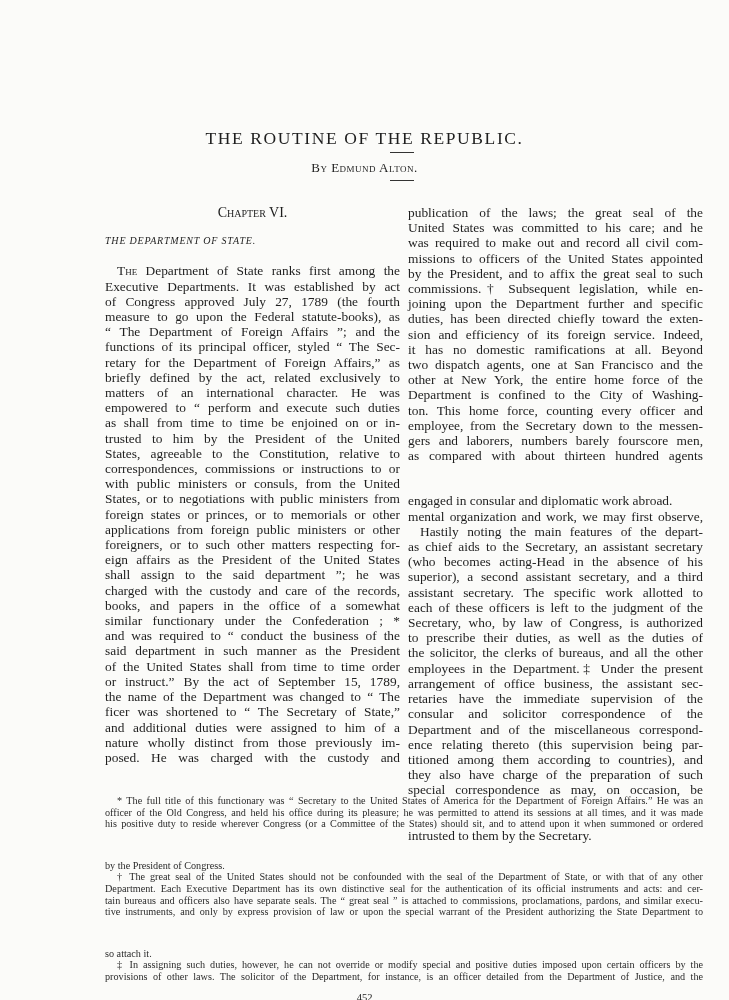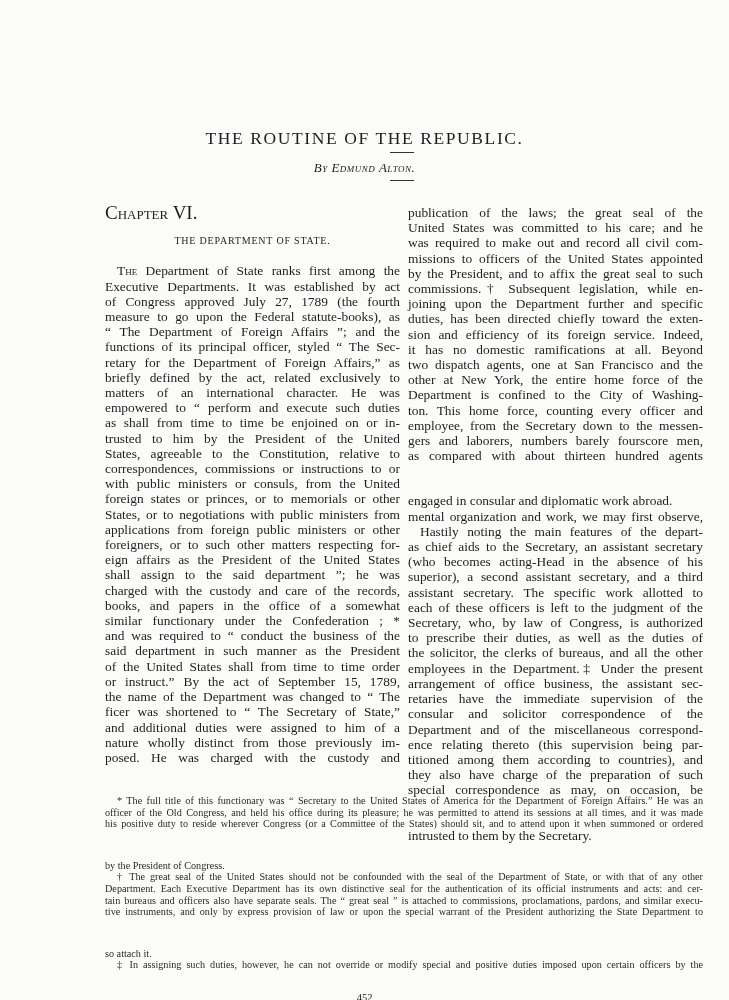--- a/index.html
+++ b/index.html
@@ -7,30 +7,30 @@
     width: 729px; height: 1000px; background: #fbfbf9; position: relative; overflow: hidden;
     font-family: "Liberation Serif", "DejaVu Serif", serif; color: #1e1e1e;
   }
   .title {
     position: absolute; top: 128px; left: 0; width: 729px; text-align: center;
     font-size: 17.5px; letter-spacing: 1.6px;
   }
   .rule { position: absolute; left: 390px; width: 24px; height: 1px; background: #333; }
   .byline {
     position: absolute; top: 160px; left: 0; width: 729px; text-align: center;
-    font-size: 13px; font-variant: small-caps; letter-spacing: 0.5px; font-style: italic;
+    font-size: 13px; font-variant: small-caps; letter-spacing: 0.5px;
   }
   .col {
     position: absolute; top: 205px; width: 295px;
     font-size: 13.4px; line-height: 15.2px; text-align: justify;
   }
   .col-left { left: 105px; }
   .col-right { left: 408px; }
-  .chapter { font-variant: small-caps; font-size: 19px; margin: 0 0 13px 0; }
-  .section { text-align: center; font-size: 10px; letter-spacing: 0.8px; margin: 0 0 15px 0; }
+  .chapter { text-align: center; font-variant: small-caps; font-size: 14px; margin: 0 0 13px 0; }
+  .section { font-size: 10px; letter-spacing: 0.8px; margin: 0 0 15px 0; font-style: italic; }
   .line { display: block; text-align: justify; text-align-last: justify; white-space: nowrap; }
   .line.last { text-align-last: left; margin-top: 30px; }
   .indent { padding-left: 12px; }
   .sc { font-variant: small-caps; margin-top: 20px; }
   .footnotes {
     position: absolute; top: 795px; left: 105px; width: 598px;
     font-size: 10.2px; line-height: 11.6px; color: #2a2a2a;
   }
   .fn .line { white-space: nowrap; }
   .pageno { position: absolute; top: 992px; left: 0; width: 729px; text-align: center; font-size: 10.5px; }
@@ -55,22 +55,22 @@
       <span class="line">functions of its principal officer, styled “ The Sec-</span>
       <span class="line">retary for the Department of Foreign Affairs,” as</span>
       <span class="line">briefly defined by the act, related exclusively to</span>
       <span class="line">matters of an international character.  He was</span>
       <span class="line">empowered to “ perform and execute such duties</span>
       <span class="line">as shall from time to time be enjoined on or in-</span>
       <span class="line">trusted to him by the President of the United</span>
       <span class="line">States, agreeable to the Constitution, relative to</span>
       <span class="line">correspondences, commissions or instructions to or</span>
       <span class="line">with public ministers or consuls, from the United</span>
+      <span class="line">States, or to negotiations with public ministers from</span>
       <span class="line">foreign states or princes, or to memorials or other</span>
-      <span class="line">States, or to negotiations with public ministers from</span>
       <span class="line">applications from foreign public ministers or other</span>
       <span class="line">foreigners, or to such other matters respecting for-</span>
       <span class="line">eign affairs as the President of the United States</span>
       <span class="line">shall assign to the said department ”; he was</span>
       <span class="line">charged with the custody and care of the records,</span>
       <span class="line">books, and papers in the office of a somewhat</span>
       <span class="line">similar functionary under the Confederation ; *</span>
       <span class="line">and was required to “ conduct the business of the</span>
       <span class="line">said department in such manner as the President</span>
       <span class="line">of the United States shall from time to time order</span>
@@ -137,17 +137,18 @@
     </div>
     <div class="fn">
       <span class="line indent">† The great seal of the United States should not be confounded with the seal of the Department of State, or with that of any other</span>
       <span class="line">Department.  Each Executive Department has its own distinctive seal for the authentication of its official instruments and acts: and cer-</span>
       <span class="line">tain bureaus and officers also have separate seals.  The “ great seal ” is attached to commissions, proclamations, pardons, and similar execu-</span>
       <span class="line">tive instruments, and only by express provision of law or upon the special warrant of the President authorizing the State Department to</span>
       <span class="line last">so attach it.</span>
     </div>
     <div class="fn">
       <span class="line indent">‡ In assigning such duties, however, he can not override or modify special and positive duties imposed upon certain officers by the</span>
+      <span class="line">provisions of other laws.  The solicitor of the Department, for instance, is an officer detailed from the Department of Justice, and the</span>
       <span class="line last">Secretary of State is not at liberty to prescribe for him duties inconsistent with his duties as an officer of the Department of Justice.</span>
     </div>
   </div>
 
 <div class="pageno">452</div>
 
 </body></html>

